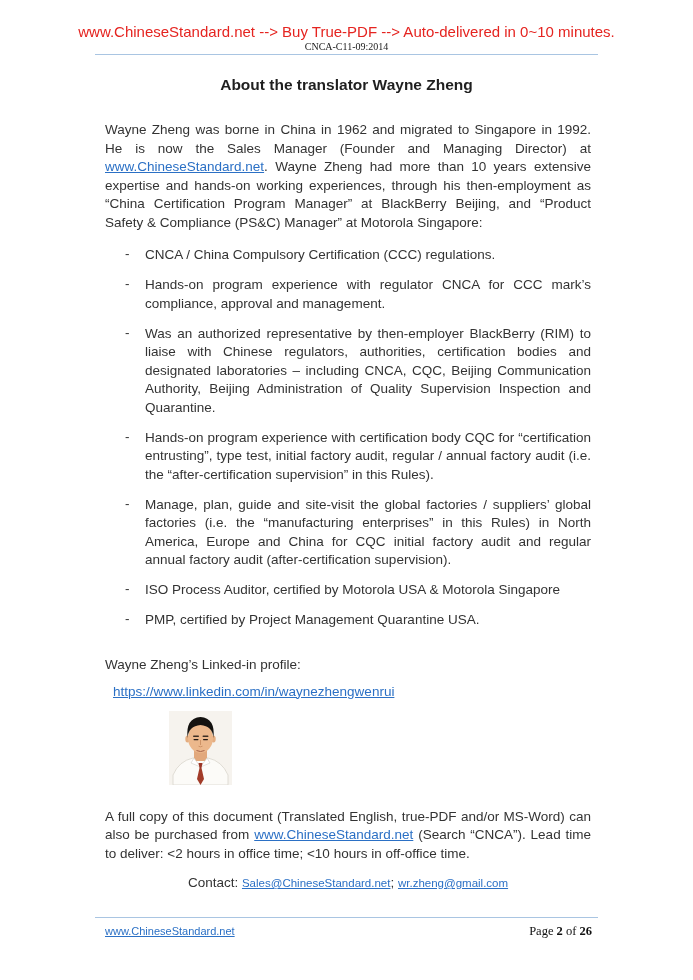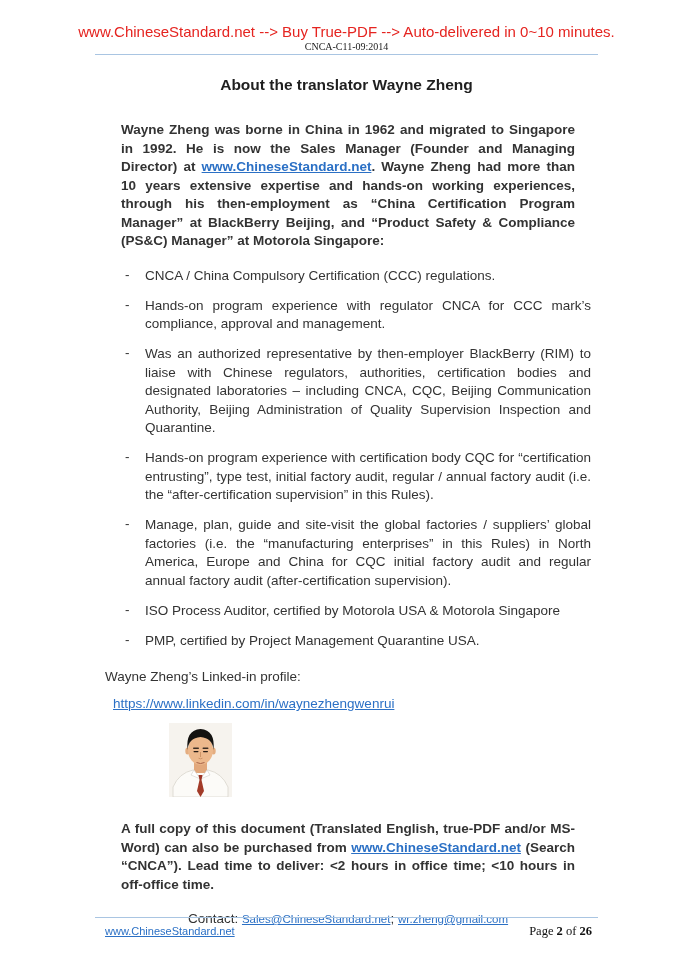--- a/index.html
+++ b/index.html
@@ -6,29 +6,29 @@
   body{
     width:693px;height:980px;position:relative;overflow:hidden;
     background:#ffffff;color:#333;
     font-family:"Liberation Sans",sans-serif;font-size:13.5px;
   }
   .promo{margin-top:23px;text-align:center;color:#e52420;font-size:15px;}
   .docnum{margin-top:1px;text-align:center;font-family:"Liberation Serif",serif;font-size:10px;color:#1a1a1a;}
   .rule{width:503px;margin:2px auto 0;border-top:1.6px solid #a9c5e2;height:0;}
   .title{margin:21px 16px 0;text-align:center;font-size:15.5px;font-weight:bold;color:#1f1f1f;font-family:"Liberation Sans",sans-serif;}
   .content{margin:0 102px 0 105px;}
-  .para{margin:16px;text-align:justify;line-height:18.5px;font-weight:bold;}
+  .para{margin:0;text-align:justify;line-height:18.5px;}
   .intro{margin-top:27px;}
   a.link{color:#2b70c5;text-decoration:underline;cursor:pointer;}
   .bullets{margin-top:14px;}
   .bullet{display:flex;margin-top:11.5px;}
   .bullet:first-child{margin-top:0;}
   .dash{flex:none;width:20px;padding-left:20px;}
   .btext{flex:1;text-align:justify;line-height:18.5px;}
-  .linkedin-label{margin:17px 0 0;line-height:19px;}
+  .linkedin-label{margin:25px 0 0;line-height:19px;}
   .linkedin-url{margin:8px;line-height:19px;}
   .photo{margin:10px 0 0 64px;width:63px;height:74px;line-height:0;}
   .purchase{margin-top:23px;}
   .contact{margin:11px 0 0;line-height:18px;text-align:center;}
   a.small-link{color:#2b70c5;text-decoration:underline;font-size:11.5px;}
   .footer{position:absolute;left:0;top:915px;width:693px;}
   .footer-row{width:503px;margin:6px auto 0;display:flex;justify-content:space-between;align-items:baseline;padding:0 6px 0 10px;box-sizing:border-box;}
   a.footer-link{color:#2b70c5;text-decoration:underline;font-size:11px;}
   .page-indicator{font-family:Liberation Serif, serif;font-size:12.5px;color:#111;}
   .page-indicator b{font-weight:bold;}

